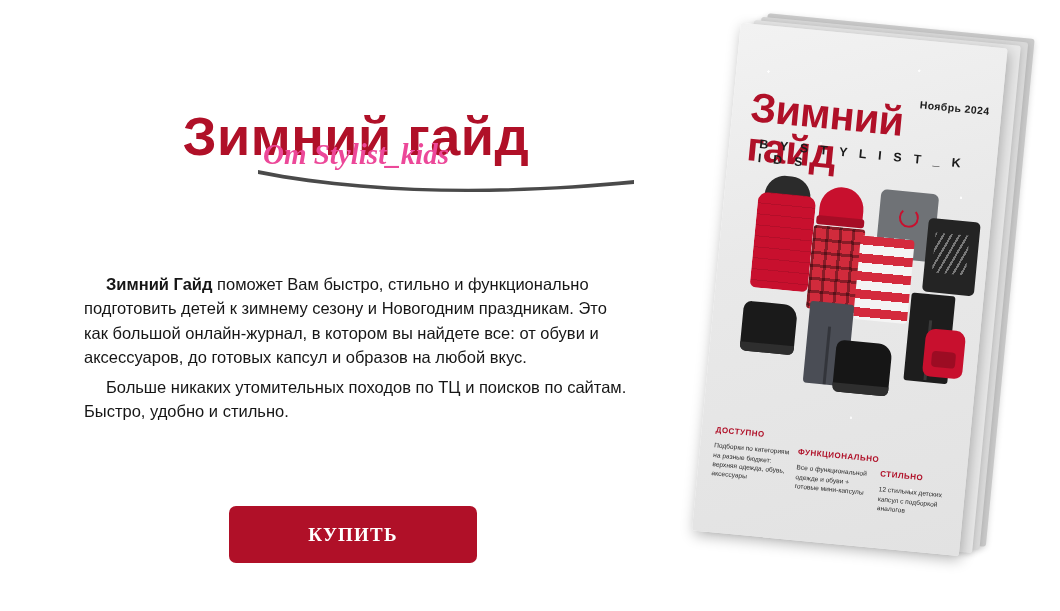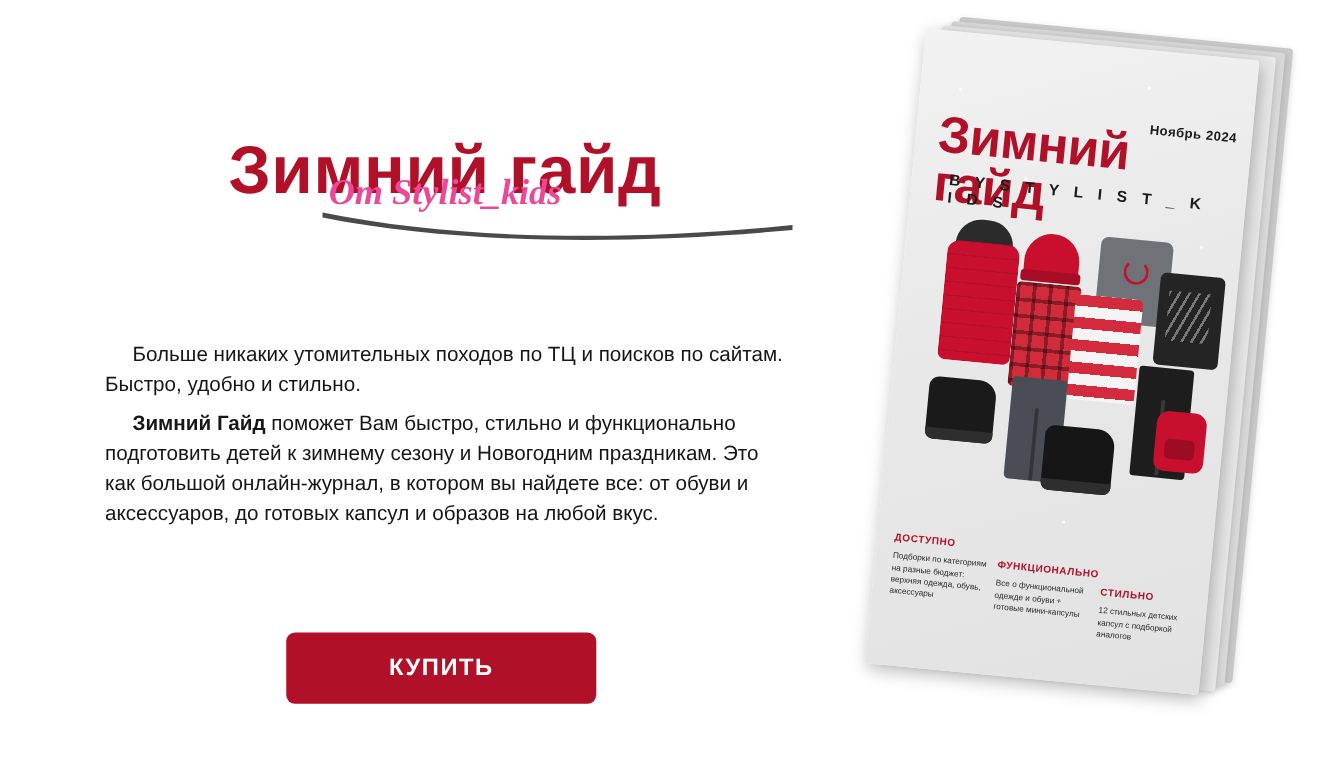--- a/index.html
+++ b/index.html
@@ -75,21 +75,21 @@
     left: 213px; top: 506px;
     width: 248px; height: 57px;
     border: none;
     border-radius: 7px;
     background: #b01028;
     color: #ffffff;
     font-size: 19px;
     font-weight: bold;
     letter-spacing: 1.2px;
     cursor: pointer;
-    font-family: Liberation Sans, sans-serif;
+    font-family: Liberation Serif, serif;
     text-align: center;
   }
 
   
   .book-area {
     position: absolute;
     right: 0; top: 0;
     width: 380px; height: 611px;
   }
 
@@ -270,24 +270,24 @@
 
     <div class="subtitle">От Stylist_kids</div>
 
     <div class="swoosh">
       <svg width="380" height="26" viewBox="0 0 380 26">
         <path d="M2 2 C 120 26, 260 24, 378 12 L378 16 C 258 27, 118 29, 2 6 Z" fill="#4a4a4a"></path>
       </svg>
     </div>
 
     <div class="body-copy">
-      <p>Больше никаких утомительных походов по ТЦ и поисков по сайтам. Быстро, удобно и стильно.</p>
       <p>
         <b>Зимний Гайд</b><span> поможет Вам быстро, стильно и функционально подготовить детей к зимнему сезону и Новогодним праздникам. Это как большой онлайн-журнал, в котором вы найдете все: от обуви и аксессуаров, до готовых капсул и образов на любой вкус.</span>
       </p>
+      <p>Больше никаких утомительных походов по ТЦ и поисков по сайтам. Быстро, удобно и стильно.</p>
     </div>
 
     <button class="cta">КУПИТЬ</button>
   </div>
 
   <div class="book-area">
     <div class="book-wrap">
       <div class="page-stack stack3"></div>
       <div class="page-stack stack2"></div>
       <div class="page-stack stack1"></div>

